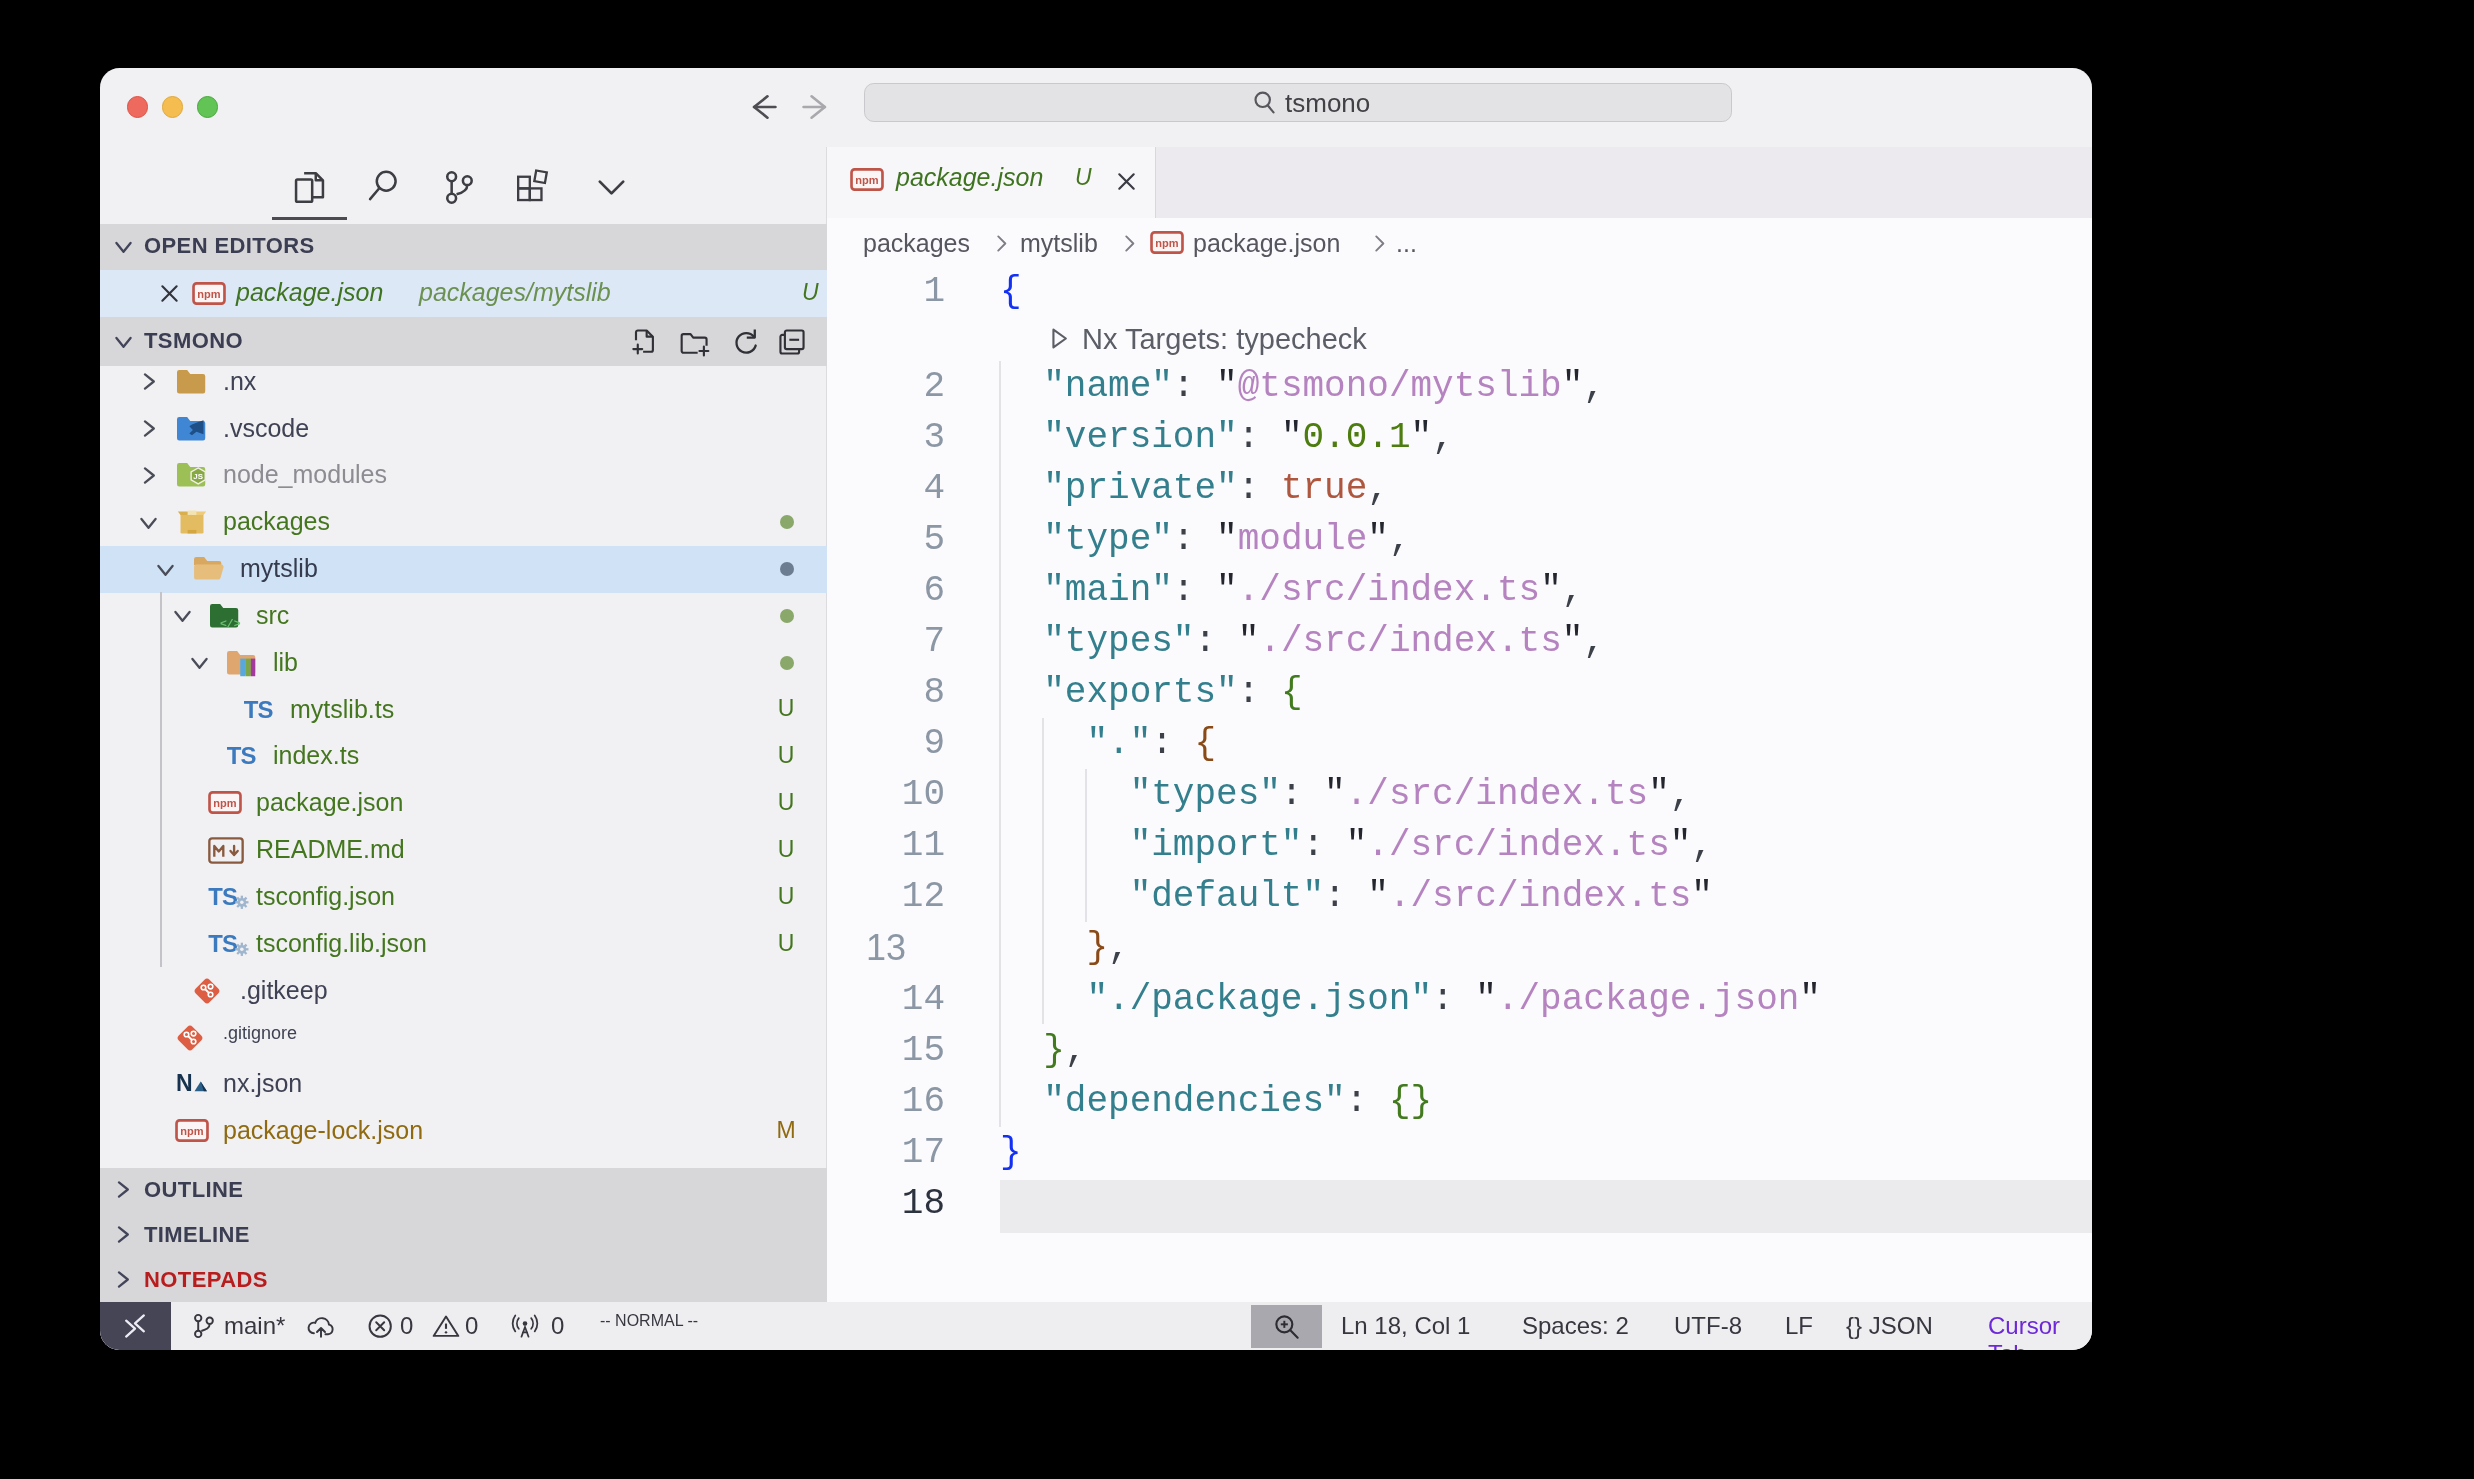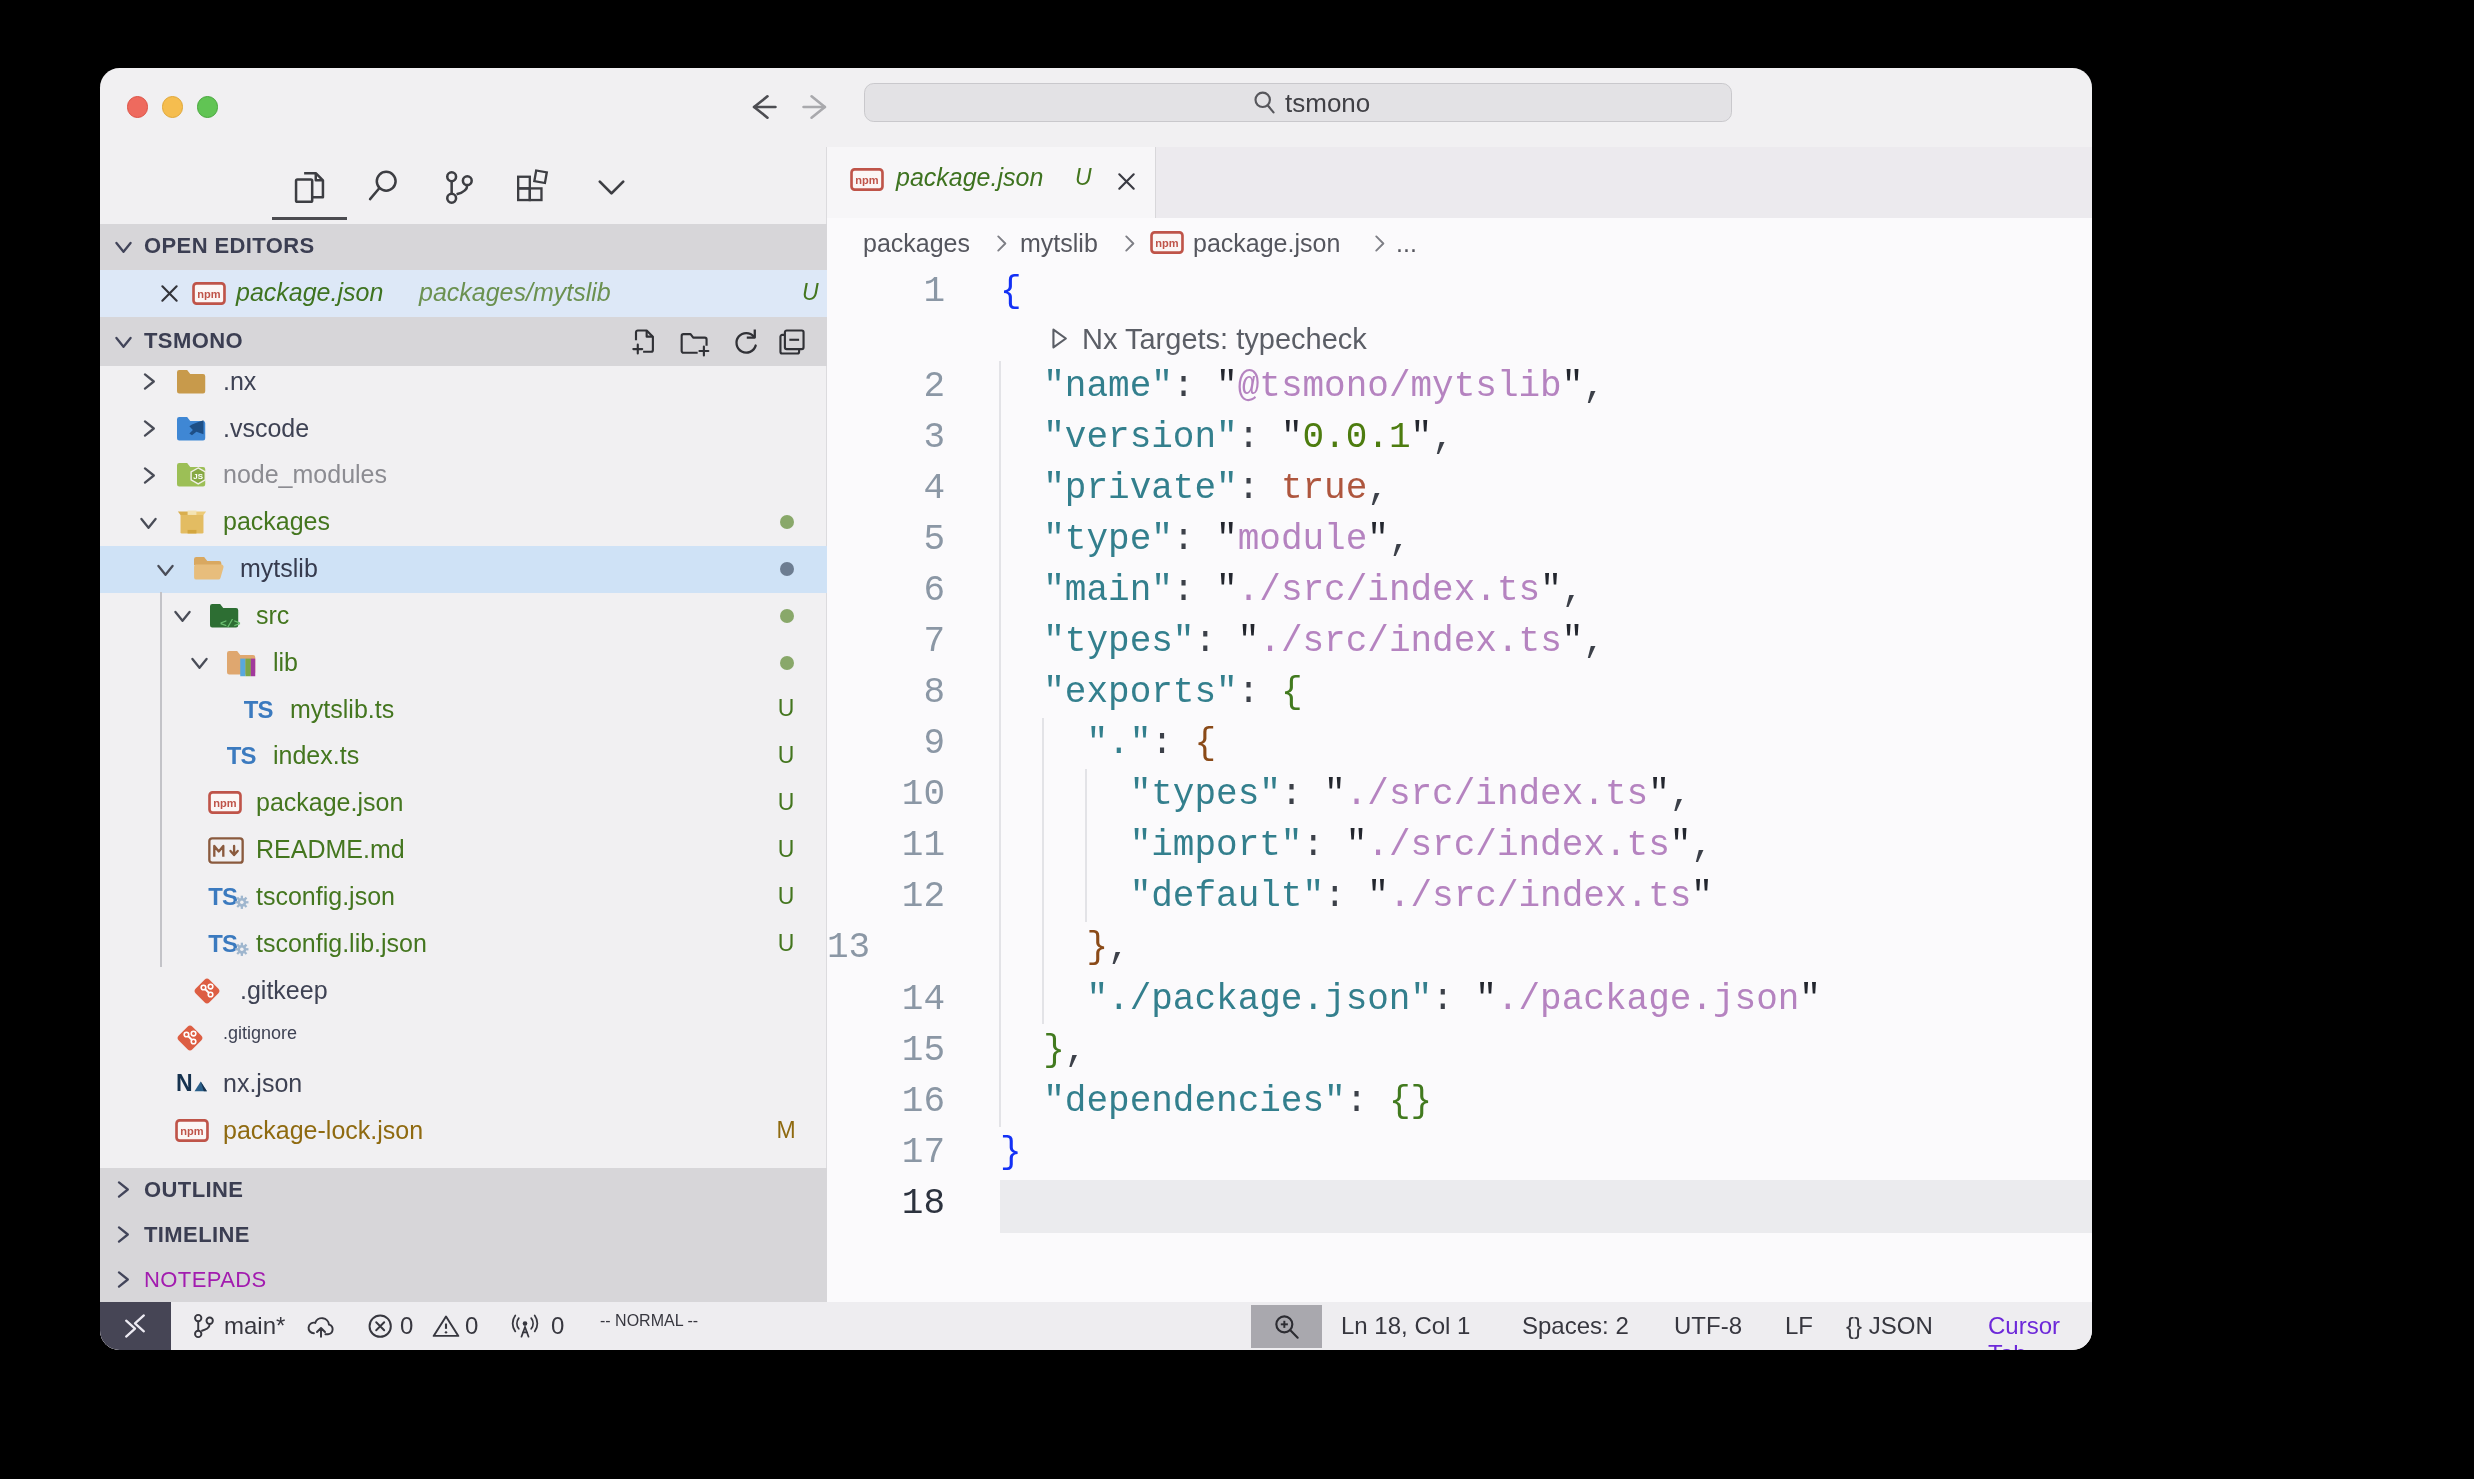--- a/index.html
+++ b/index.html
@@ -336,21 +336,21 @@
 <div class="abs" style="left:44px;top:1109px;font-size:22px;font-weight:bold;letter-spacing:0.4px;color:#3b3e52">OUTLINE</div>
 <div class="abs" style="left:0;top:1144px;width:727px;height:45px;background:#d7d6d9"></div>
 <svg class="abs" style="left:10.7px;top:1155px" width="23" height="23" viewBox="0 0 26 26">
       <path d="M9 5 L19 13 L9 21" fill="none" stroke="#42455a" stroke-width="2.6" stroke-linecap="round" stroke-linejoin="round"></path>
     </svg>
 <div class="abs" style="left:44px;top:1154px;font-size:22px;font-weight:bold;letter-spacing:0.4px;color:#3b3e52">TIMELINE</div>
 <div class="abs" style="left:0;top:1189px;width:727px;height:45px;background:#d7d6d9"></div>
 <svg class="abs" style="left:10.7px;top:1200px" width="23" height="23" viewBox="0 0 26 26">
       <path d="M9 5 L19 13 L9 21" fill="none" stroke="#42455a" stroke-width="2.6" stroke-linecap="round" stroke-linejoin="round"></path>
     </svg>
-<div class="abs" style="left:44px;top:1199px;font-size:22px;font-weight:normal;letter-spacing:0.4px;color:#a21caf">NOTEPADS</div>
+<div class="abs" style="left:44px;top:1199px;font-size:22px;font-weight:bold;letter-spacing:0.4px;color:#b91c1c">NOTEPADS</div>
 <div class="abs" style="left:727px;top:79px;width:1548px;height:71px;background:#eceaee"></div>
 <div class="abs" style="left:727px;top:79px;width:329px;height:71px;background:#f7f6f8;border-right:1.8px solid #d8d7da"></div>
 <svg class="abs" style="left:750px;top:100px" width="34" height="23" viewBox="0 0 38 26">
       <rect x="1.5" y="1.5" width="35" height="23" rx="3.5" fill="#fbf6f5" stroke="#bf5449" stroke-width="3"></rect>
       <text x="19" y="18.5" font-family="Liberation Sans,sans-serif" font-weight="bold" font-size="12.5" fill="#bf5449" text-anchor="middle">npm</text>
     </svg>
 <div class="abs" style="left:796px;top:95px;font-size:25px;font-style:italic;color:#3e7320">package.json</div>
 <div class="abs" style="left:975px;top:96px;font-size:23px;font-style:italic;color:#44761f">U</div>
 <svg class="abs" style="left:1013px;top:100px" width="27" height="27" viewBox="0 0 30 30">
       <path d="M7 7 L23 23 M23 7 L7 23" stroke="#3a3b43" stroke-width="2.4" stroke-linecap="round"></path>
@@ -430,21 +430,21 @@
 <div class="abs" style="left:727px;top:599px;width:118px;height:51px;line-height:51px;text-align:right;font-family:'Liberation Mono',monospace;font-size:36px;color:#8b97a5">8</div>
 <div class="abs" style="left:900px;top:599px;height:51px;line-height:51px;font-family:'Liberation Mono',monospace;font-size:36px;white-space:pre">  <span style="color:#337f8d">"exports"</span><span style="color:#3c4049">: </span><span style="color:#427a1f">{</span></div>
 <div class="abs" style="left:727px;top:650px;width:118px;height:51px;line-height:51px;text-align:right;font-family:'Liberation Mono',monospace;font-size:36px;color:#8b97a5">9</div>
 <div class="abs" style="left:900px;top:650px;height:51px;line-height:51px;font-family:'Liberation Mono',monospace;font-size:36px;white-space:pre">    <span style="color:#337f8d">"."</span><span style="color:#3c4049">: </span><span style="color:#8a4a18">{</span></div>
 <div class="abs" style="left:727px;top:701px;width:118px;height:51px;line-height:51px;text-align:right;font-family:'Liberation Mono',monospace;font-size:36px;color:#8b97a5">10</div>
 <div class="abs" style="left:900px;top:701px;height:51px;line-height:51px;font-family:'Liberation Mono',monospace;font-size:36px;white-space:pre">      <span style="color:#337f8d">"types"</span><span style="color:#3c4049">: </span><span style="color:#23262e">"</span><span style="color:#b583c0">./src/index.ts</span><span style="color:#23262e">"</span><span style="color:#3c4049">,</span></div>
 <div class="abs" style="left:727px;top:752px;width:118px;height:51px;line-height:51px;text-align:right;font-family:'Liberation Mono',monospace;font-size:36px;color:#8b97a5">11</div>
 <div class="abs" style="left:900px;top:752px;height:51px;line-height:51px;font-family:'Liberation Mono',monospace;font-size:36px;white-space:pre">      <span style="color:#337f8d">"import"</span><span style="color:#3c4049">: </span><span style="color:#23262e">"</span><span style="color:#b583c0">./src/index.ts</span><span style="color:#23262e">"</span><span style="color:#3c4049">,</span></div>
 <div class="abs" style="left:727px;top:803px;width:118px;height:51px;line-height:51px;text-align:right;font-family:'Liberation Mono',monospace;font-size:36px;color:#8b97a5">12</div>
 <div class="abs" style="left:900px;top:803px;height:51px;line-height:51px;font-family:'Liberation Mono',monospace;font-size:36px;white-space:pre">      <span style="color:#337f8d">"default"</span><span style="color:#3c4049">: </span><span style="color:#23262e">"</span><span style="color:#b583c0">./src/index.ts</span><span style="color:#23262e">"</span></div>
-<div class="abs" style="left:727px;top:854px;width:118px;height:51px;line-height:51px;text-align:left;font-family:Liberation Mono, monospace;font-size:36px;color:#8b97a5">13</div>
+<div class="abs" style="left:727px;top:854px;width:118px;height:51px;line-height:51px;text-align:center;font-family:Liberation Sans, sans-serif;font-size:36px;color:#8b97a5">13</div>
 <div class="abs" style="left:900px;top:854px;height:51px;line-height:51px;font-family:'Liberation Mono',monospace;font-size:36px;white-space:pre">    <span style="color:#8a4a18">}</span><span style="color:#3c4049">,</span></div>
 <div class="abs" style="left:727px;top:906px;width:118px;height:51px;line-height:51px;text-align:right;font-family:'Liberation Mono',monospace;font-size:36px;color:#8b97a5">14</div>
 <div class="abs" style="left:900px;top:906px;height:51px;line-height:51px;font-family:'Liberation Mono',monospace;font-size:36px;white-space:pre">    <span style="color:#337f8d">"./package.json"</span><span style="color:#3c4049">: </span><span style="color:#23262e">"</span><span style="color:#b583c0">./package.json</span><span style="color:#23262e">"</span></div>
 <div class="abs" style="left:727px;top:957px;width:118px;height:51px;line-height:51px;text-align:right;font-family:'Liberation Mono',monospace;font-size:36px;color:#8b97a5">15</div>
 <div class="abs" style="left:900px;top:957px;height:51px;line-height:51px;font-family:'Liberation Mono',monospace;font-size:36px;white-space:pre">  <span style="color:#427a1f">}</span><span style="color:#3c4049">,</span></div>
 <div class="abs" style="left:727px;top:1008px;width:118px;height:51px;line-height:51px;text-align:right;font-family:'Liberation Mono',monospace;font-size:36px;color:#8b97a5">16</div>
 <div class="abs" style="left:900px;top:1008px;height:51px;line-height:51px;font-family:'Liberation Mono',monospace;font-size:36px;white-space:pre">  <span style="color:#337f8d">"dependencies"</span><span style="color:#3c4049">: </span><span style="color:#427a1f">{}</span></div>
 <div class="abs" style="left:727px;top:1059px;width:118px;height:51px;line-height:51px;text-align:right;font-family:'Liberation Mono',monospace;font-size:36px;color:#8b97a5">17</div>
 <div class="abs" style="left:900px;top:1059px;height:51px;line-height:51px;font-family:'Liberation Mono',monospace;font-size:36px;white-space:pre"><span style="color:#1330f5">}</span></div>
 <div class="abs" style="left:727px;top:1110px;width:118px;height:51px;line-height:51px;text-align:right;font-family:'Liberation Mono',monospace;font-size:36px;color:#2c323e">18</div>

